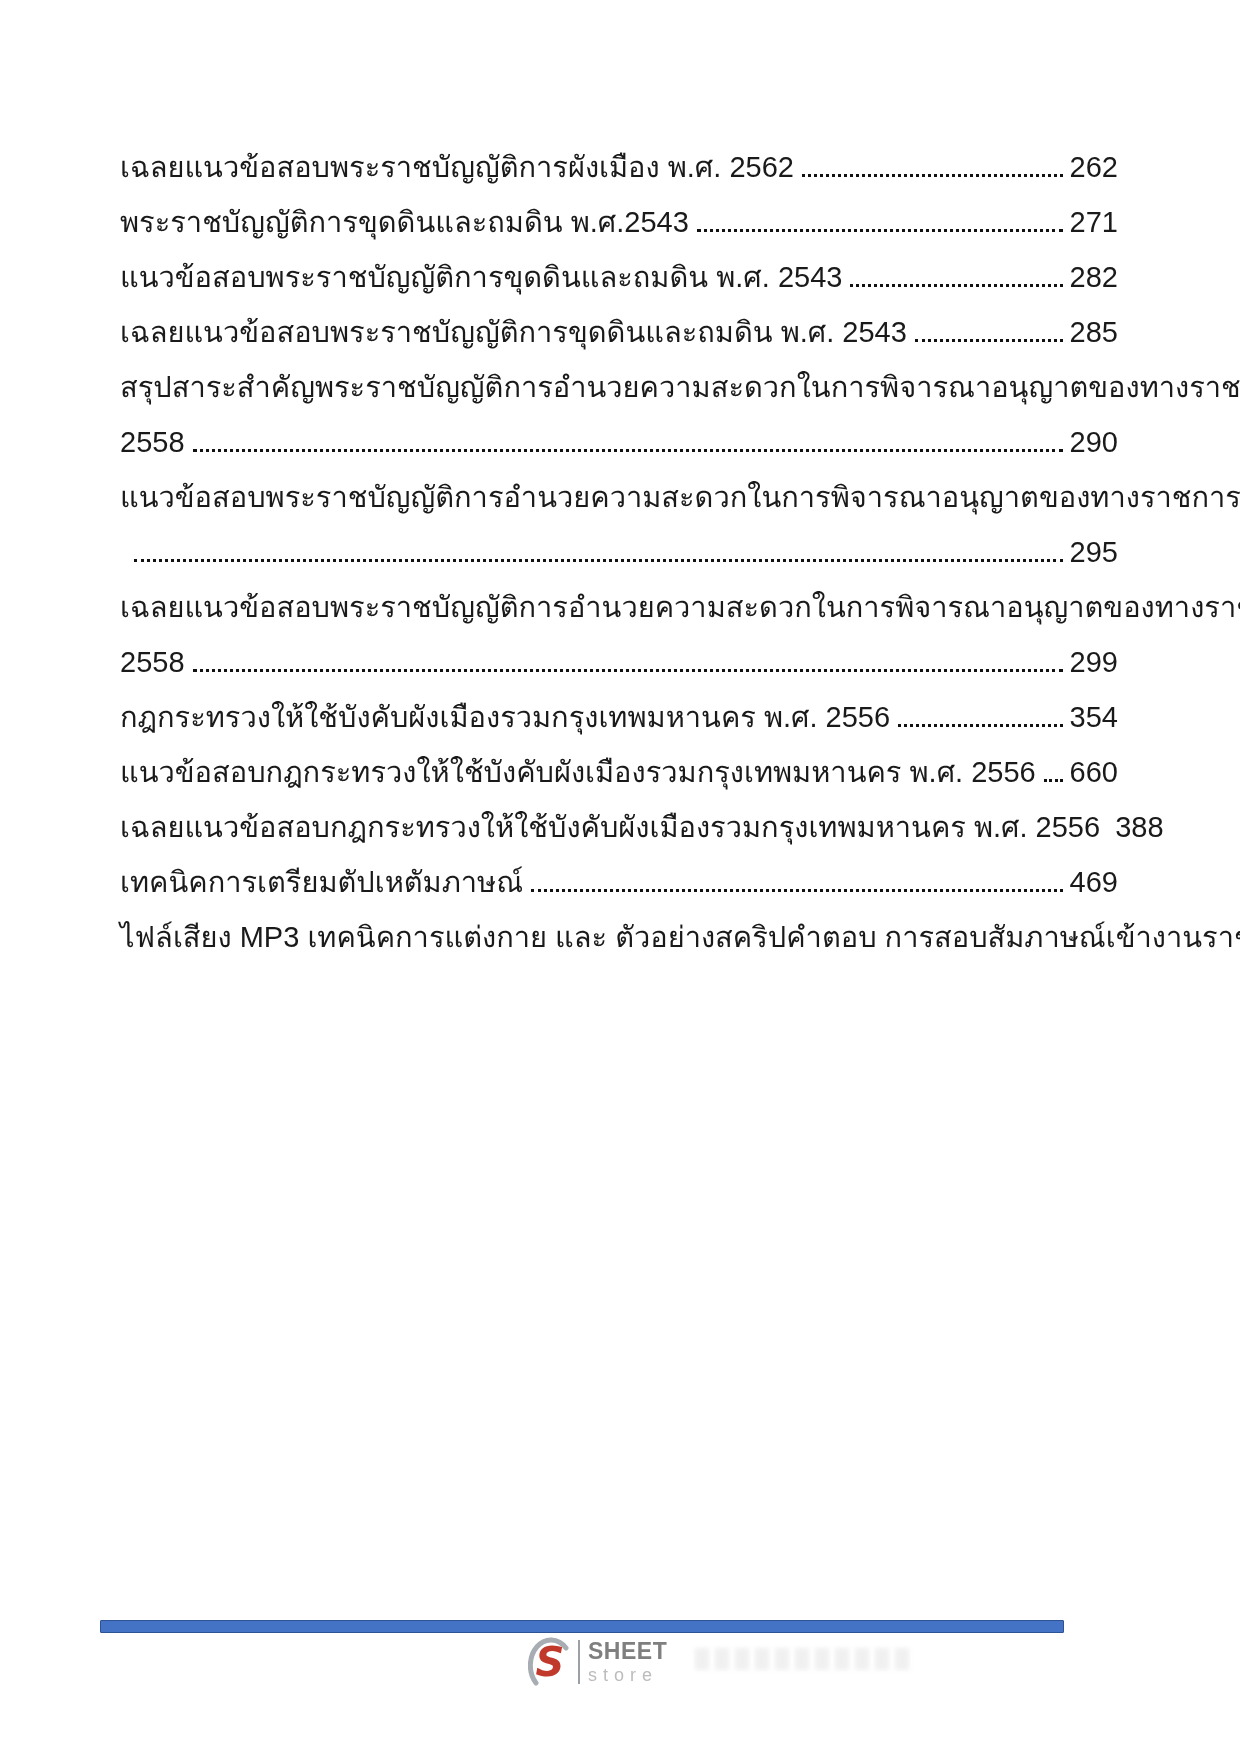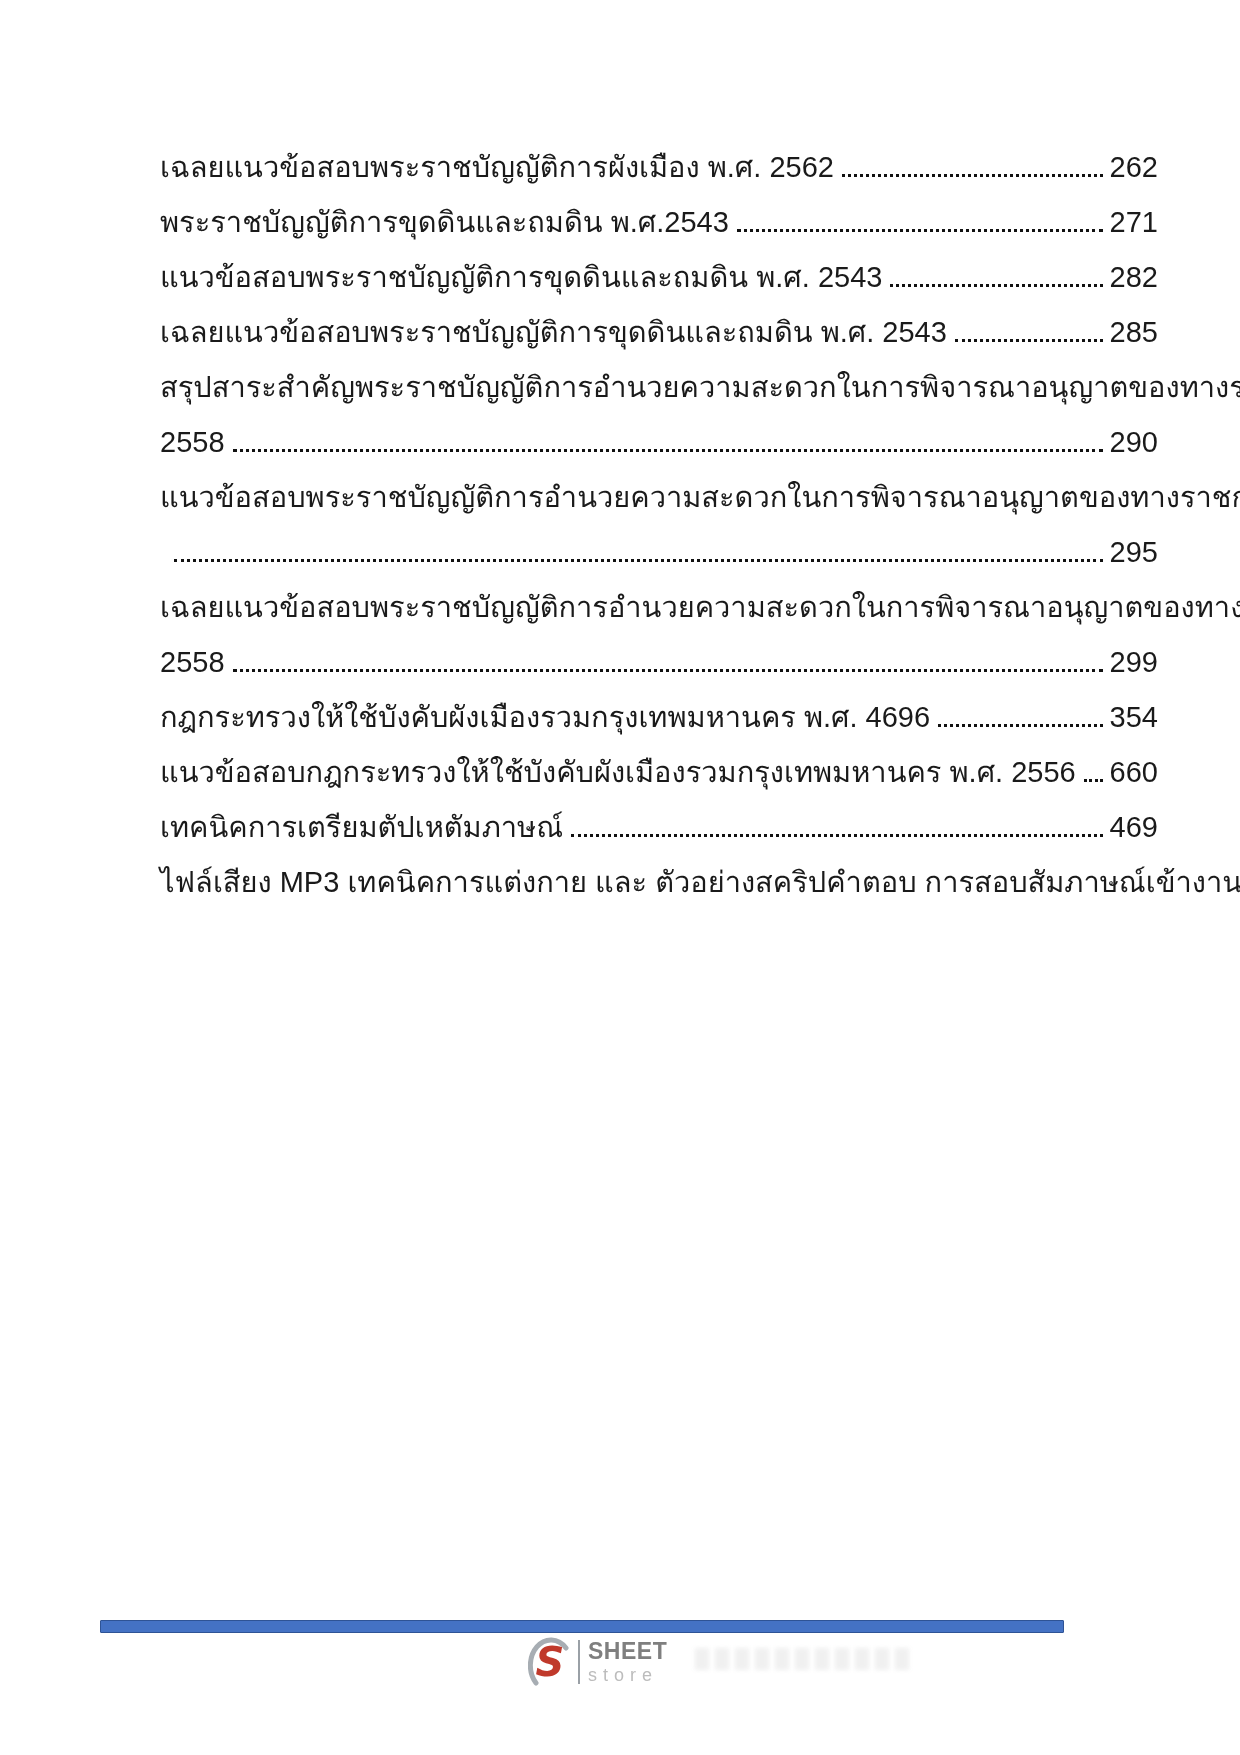--- a/index.html
+++ b/index.html
@@ -19,21 +19,21 @@
     position: absolute;
     inset: 0;
     background: #ffffff;
   }
   .toc {
     position: absolute;
     top: 128px;
     left: 120px;
     right: 122px;
   }
-  .toc-entry { width: 100%; margin-left: 40px; }
+  .toc-entry { width: 100%; }
   .line {
     height: 55px;
     display: flex;
     align-items: flex-end;
     font-size: 29px;
     line-height: 1.12;
     white-space: nowrap;
   }
   .line .txt {
     flex: 0 0 auto;
@@ -183,36 +183,44 @@
       </div>
       <div class="line l2">
         <span class="txt t2">2558</span>
         <span class="leader"></span>
         <span class="pg p2">299</span>
       </div>
     </div>
 
     <div class="toc-entry single">
       <div class="line l1">
-        <span class="txt t1">กฎกระทรวงให้ใช้บังคับผังเมืองรวมกรุงเทพมหานคร พ.ศ. 4696</span>
+        <span class="txt t1">กฎกระทรวงให้ใช้บังคับผังเมืองรวมกรุงเทพมหานคร พ.ศ. 2556</span>
         <span class="leader"></span>
         <span class="pg p1">354</span>
       </div>
 
     </div>
 
     <div class="toc-entry single">
       <div class="line l1">
         <span class="txt t1">แนวข้อสอบกฎกระทรวงให้ใช้บังคับผังเมืองรวมกรุงเทพมหานคร พ.ศ. 2556</span>
         <span class="leader"></span>
         <span class="pg p1">660</span>
       </div>
 
     </div>
 
+    <div class="toc-entry single">
+      <div class="line l1">
+        <span class="txt t1">เฉลยแนวข้อสอบกฎกระทรวงให้ใช้บังคับผังเมืองรวมกรุงเทพมหานคร พ.ศ. 2556</span>
+        <span class="leader"></span>
+        <span class="pg p1">388</span>
+      </div>
+
+    </div>
 
 
     <div class="toc-entry single">
       <div class="line l1">
         <span class="txt t1">เทคนิคการเตรียมตัปเหตัมภาษณ์</span>
         <span class="leader"></span>
         <span class="pg p1">469</span>
       </div>
 
     </div>

